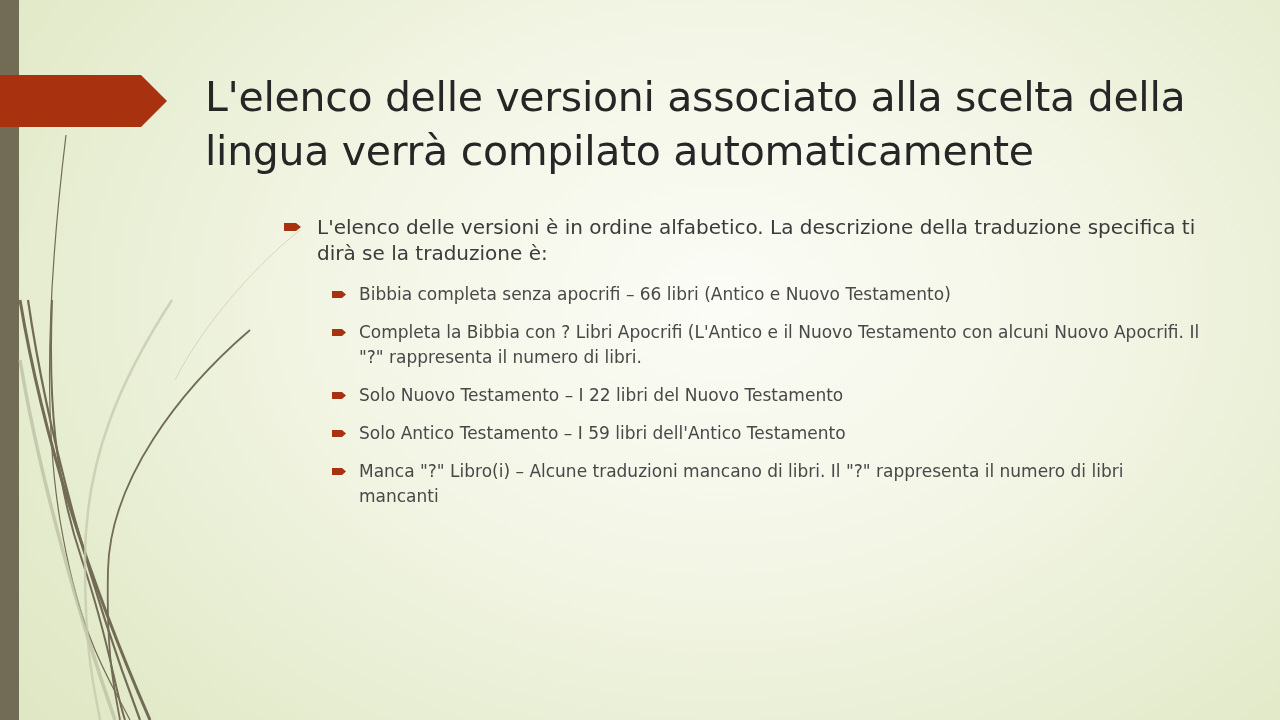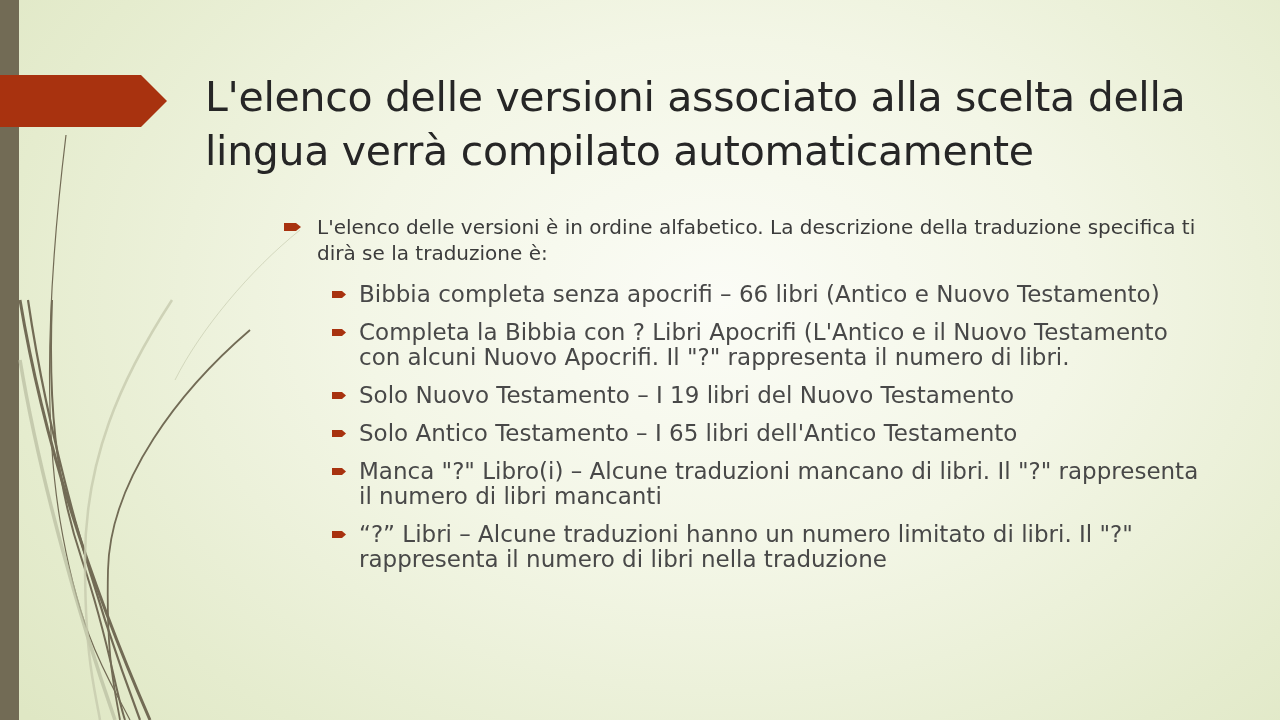--- a/index.html
+++ b/index.html
@@ -18,21 +18,21 @@
   }
   .decor { position: absolute; left: 0; top: 0; }
   .title-arrow { position: absolute; left: 0; top: 75px; }
   .title {
     position: absolute; left: 189px; top: 54px; width: 1050px;
     font-size: 41px; line-height: 54px; color: #262626;
     font-weight: normal; margin: 16px; letter-spacing: -0.3px;
   }
   .content { position: absolute; left: 282px; top: 201px; width: 920px; margin-top: 13px; }
   .l1 { position: relative; padding-left: 35px; font-size: 20px; line-height: 26px; color: #3b3b3b; margin-bottom: 16px; }
-  .l2 { position: relative; padding-left: 77px; font-size: 23px; line-height: 25px; color: #484848; margin-bottom: 13px; }
+  .l2 { position: relative; padding-left: 77px; font-size: 17px; line-height: 25px; color: #484848; margin-bottom: 13px; }
   .bullet {
     position: absolute; width: 0; height: 0;
   }
   .l1 .bullet { left: 2px; top: 8px; }
   .l2 .bullet { left: 50px; top: 8px; }
   .bullet svg { display: block; }
 </style>
 </head>
 <body>
 
@@ -81,40 +81,32 @@
           </svg>
         </span>
       <span>Completa la Bibbia  con ? Libri Apocrifi  (L'Antico e il Nuovo Testamento con alcuni Nuovo Apocrifi.  Il "?" rappresenta  il numero di libri.</span>
     </div>
     <div class="l2">
       <span class="bullet">
           <svg width="15" height="9" viewBox="0 0 15 9">
             <polygon points="0,1 10,1 14,4.5 10,8 0,8" fill="#a8320f"></polygon>
           </svg>
         </span>
-      <span>Solo Nuovo Testamento – I 19 libri del Nuovo Testamento</span>
+      <span>Solo Nuovo Testamento – I 22 libri del Nuovo Testamento</span>
     </div>
     <div class="l2">
       <span class="bullet">
           <svg width="15" height="9" viewBox="0 0 15 9">
             <polygon points="0,1 10,1 14,4.5 10,8 0,8" fill="#a8320f"></polygon>
           </svg>
         </span>
-      <span>Solo Antico Testamento – I 65 libri dell'Antico Testamento</span>
+      <span>Solo Antico Testamento – I 59 libri dell'Antico Testamento</span>
     </div>
     <div class="l2">
       <span class="bullet">
           <svg width="15" height="9" viewBox="0 0 15 9">
             <polygon points="0,1 10,1 14,4.5 10,8 0,8" fill="#a8320f"></polygon>
           </svg>
         </span>
       <span>Manca "?" Libro(i) – Alcune traduzioni  mancano di libri.   Il "?" rappresenta  il numero di libri mancanti</span>
     </div>
-    <div class="l2">
-      <span class="bullet">
-          <svg width="15" height="9" viewBox="0 0 15 9">
-            <polygon points="0,1 10,1 14,4.5 10,8 0,8" fill="#a8320f"></polygon>
-          </svg>
-        </span>
-      <span>“?” Libri – Alcune traduzioni  hanno un numero limitato di libri.   Il "?" rappresenta  il numero di libri nella traduzione</span>
-    </div>
   </div>
 </div>
 
 </body></html>

